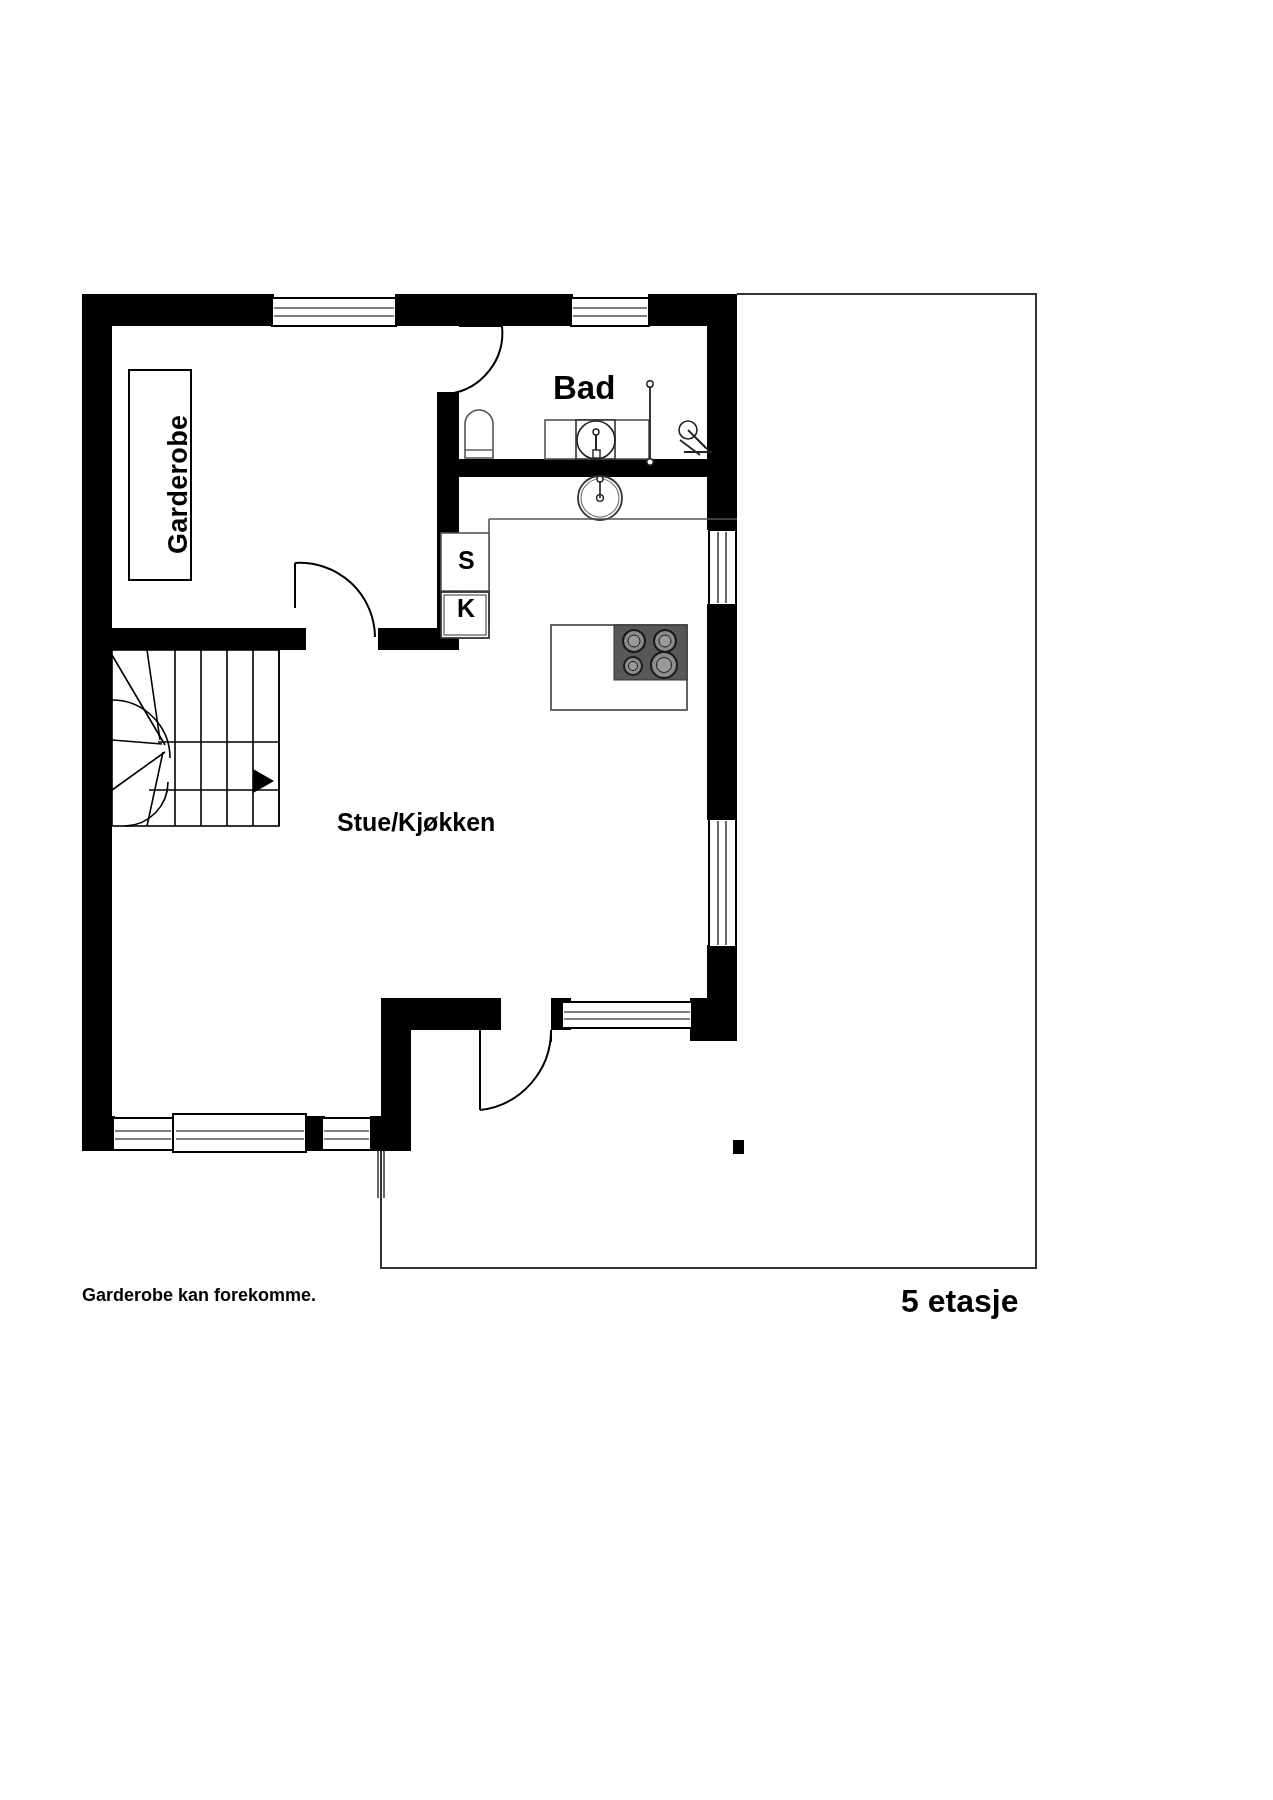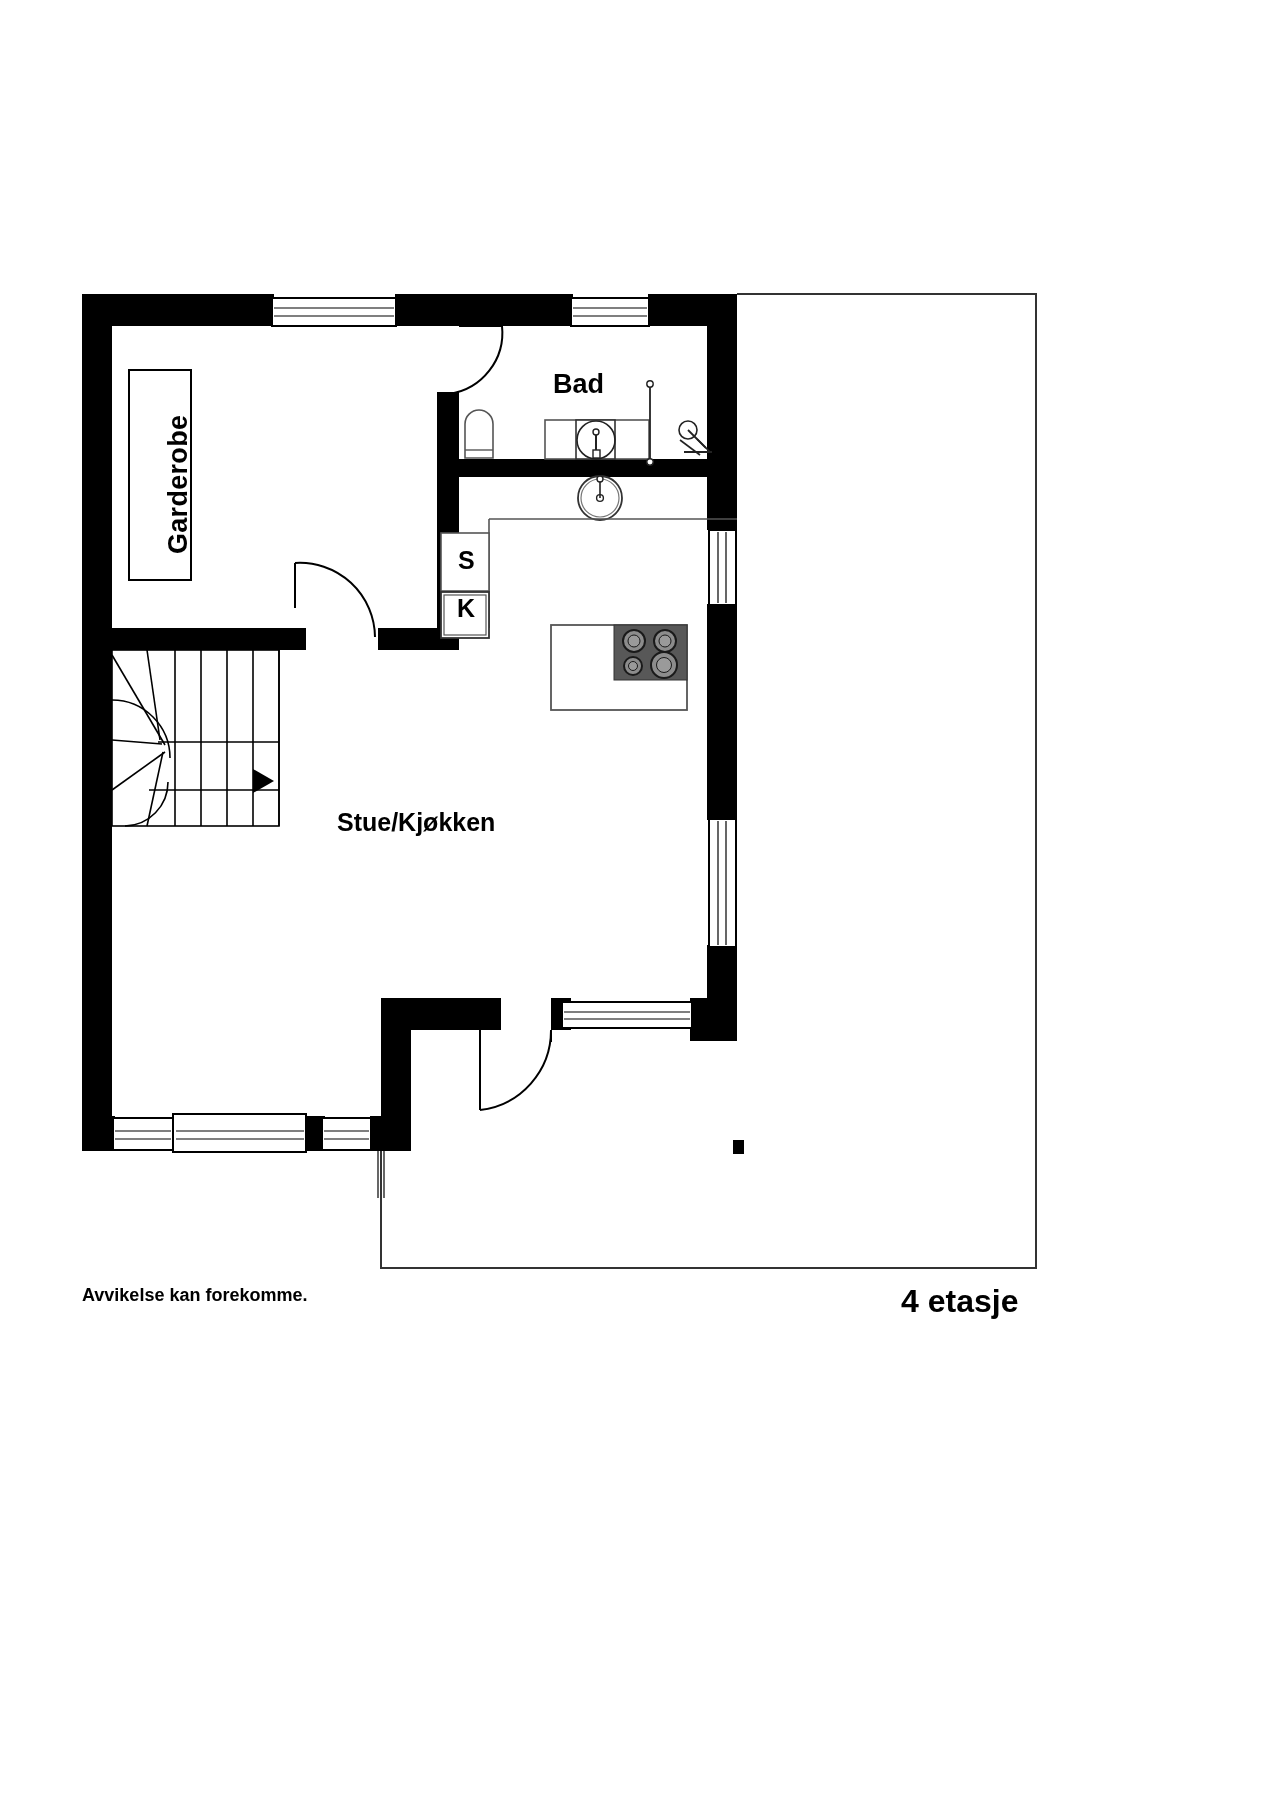--- a/index.html
+++ b/index.html
@@ -6,21 +6,21 @@
   html,body{margin:0;padding:0;background:#ffffff;}
   body{width:1273px;height:1800px;position:relative;overflow:hidden;
        font-family:"Liberation Sans", sans-serif;color:#000;}
   #plan{position:absolute;left:0;top:0;width:1273px;height:1800px;}
   .txt{position:absolute;white-space:nowrap;}
   #label-garderobe{
     left:0;top:0;
     font-size:27px;font-weight:bold;letter-spacing:0.3px;
     transform-origin:0 0;
   }
-  #label-bad{font-size:27px;font-weight:bold;left:553px;top:369px;}
+  #label-bad{font-size:33px;font-weight:bold;left:553px;top:369px;}
   #label-stue{font-size:25px;font-weight:bold;left:337px;top:808px;}
   #label-s{font-size:25px;font-weight:bold;left:458px;top:546px;}
   #label-k{font-size:25px;font-weight:bold;left:457px;top:594px;}
   #label-footnote{font-size:18px;font-weight:bold;left:82px;top:1285px;}
   #label-floor{font-size:32px;font-weight:bold;left:901px;top:1283px;}
   .rot-wrap{position:absolute;left:163px;top:554px;
             transform:rotate(-90deg);transform-origin:0 0;}
 </style>
 </head>
 <body>
@@ -245,15 +245,15 @@
 </div>
 
 <div class="txt" id="label-bad">Bad</div>
 
 <div class="txt" id="label-stue">Stue/Kjøkken</div>
 
 <div class="txt" id="label-s">S</div>
 
 <div class="txt" id="label-k">K</div>
 
-<div class="txt" id="label-footnote">Avvikelse kan forekomme.</div>
-
-<div class="txt" id="label-floor">4 etasje</div>
+<div class="txt" id="label-footnote">Garderobe kan forekomme.</div>
+
+<div class="txt" id="label-floor">5 etasje</div>
 
 </body></html>

